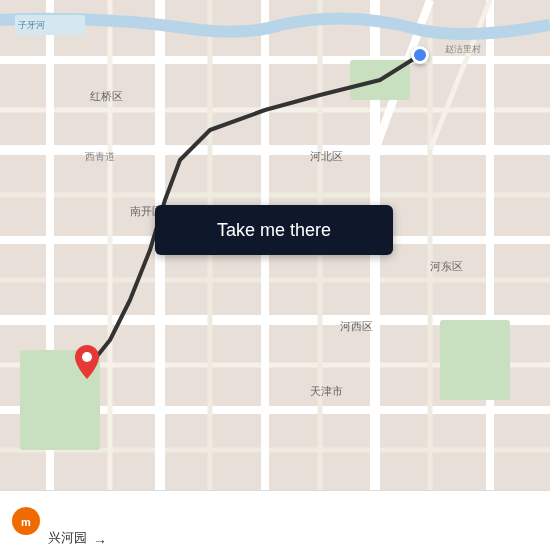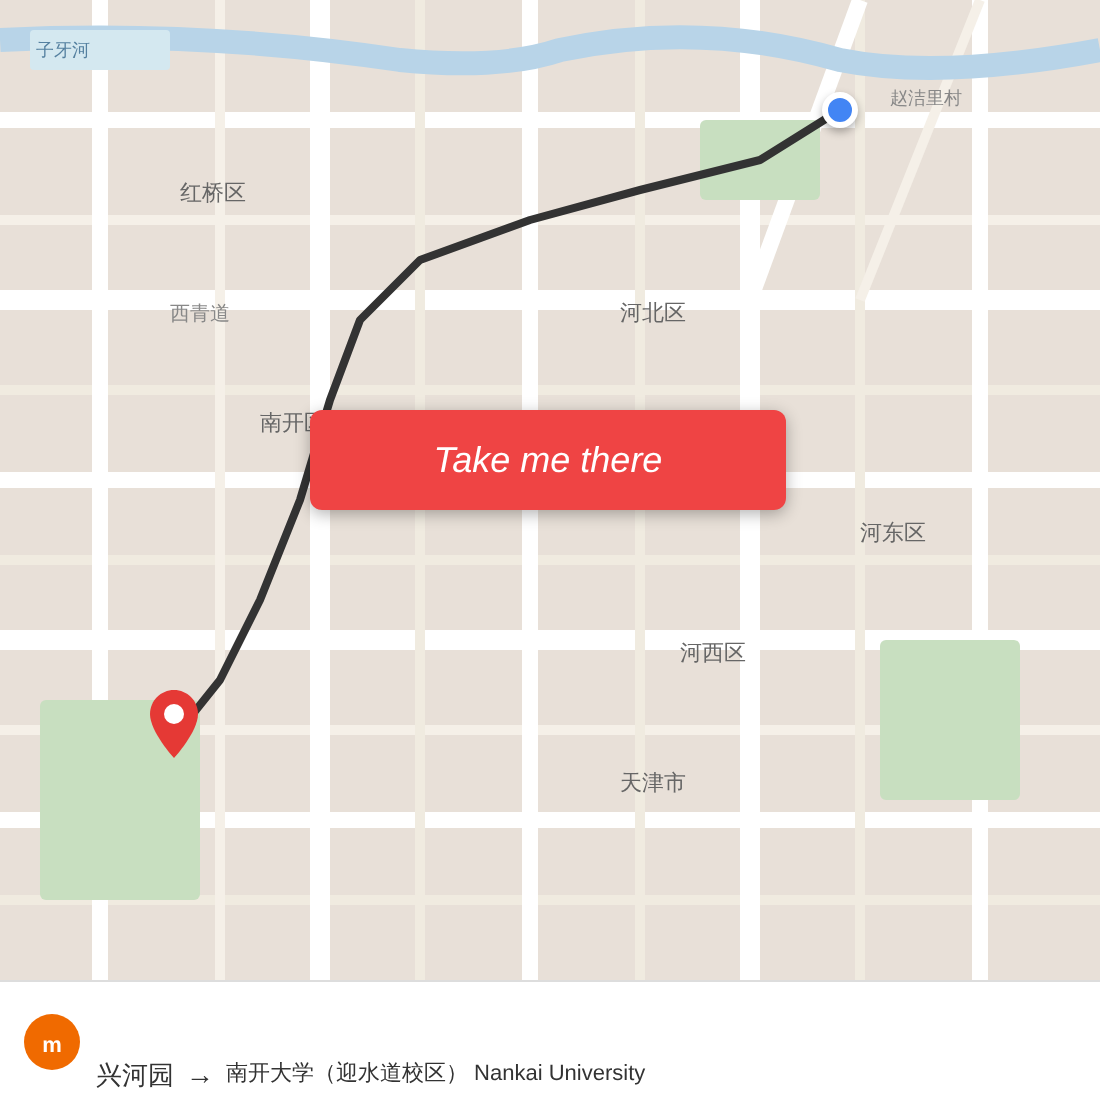--- a/index.html
+++ b/index.html
@@ -25,33 +25,32 @@
       top: 0; left: 0;
       width: 100%; height: 100%;
     }
 
     #take-me-there-btn {
       position: absolute;
       top: 205px;
       left: 155px;
       width: 238px;
       height: 50px;
-      background-color: #ef4444;
+      background-color: #0f172a;
       color: white;
       border: none;
       border-radius: 6px;
       font-size: 18px;
       font-weight: 500;
       cursor: pointer;
       display: flex;
       align-items: center;
       justify-content: center;
       box-shadow: 0 2px 8px rgba(0,0,0,0.3);
       z-index: 10;
-      font-style: italic;
     }
 
     #footer {
       width: 550px;
       height: 60px;
       background: white;
       border-top: 1px solid #ddd;
       display: flex;
       align-items: center;
       padding: 0 12px;
@@ -60,21 +59,21 @@
 
     #footer-logo {
       width: 28px;
       height: 28px;
       margin-right: 8px;
       flex-shrink: 0;
     }
 
     #footer-route {
       display: flex;
-      align-items: flex-start;
+      align-items: flex-end;
       gap: 6px;
       flex: 1;
       margin-top: 35px;
     }
 
     #from-label {
       font-size: 13px;
       color: #333;
       font-weight: 500;
     }
@@ -191,16 +190,15 @@
   <div id="footer-logo">
     <svg width="28" height="28" viewBox="0 0 28 28" xmlns="http://www.w3.org/2000/svg">
       <circle cx="14" cy="14" r="14" fill="#f06a00"></circle>
       <text x="14" y="19" text-anchor="middle" fill="white" font-size="11" font-weight="bold" font-family="Arial">m</text>
     </svg>
   </div>
 
   <div id="footer-route">
     <span id="from-label">兴河园</span>
     <span id="arrow-icon">→</span>
-    <span id="to-label" style="font-size:11px; color:#333;">南开大学（迎水道校区） Nankai University</span>
   </div>
 
 </div>
 
 </body></html>

